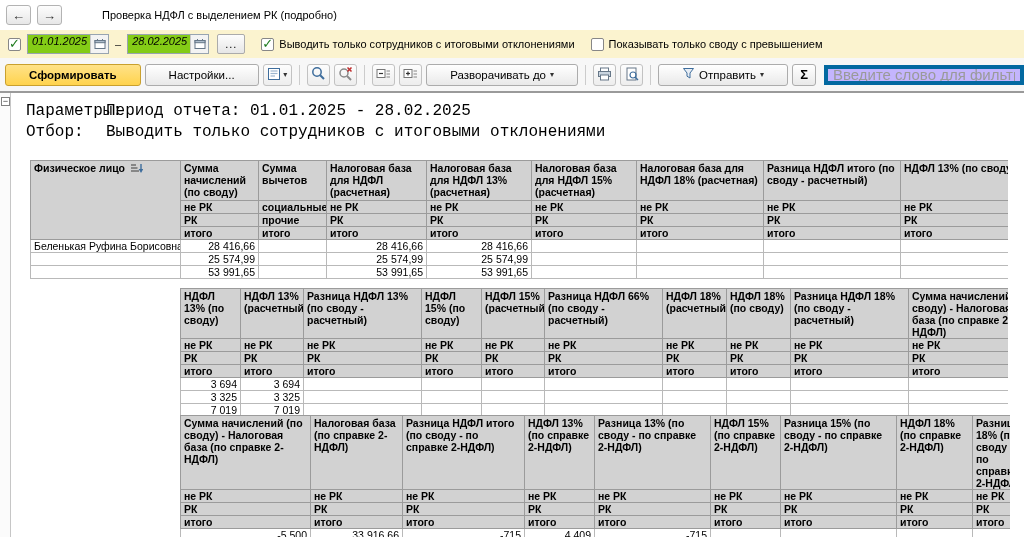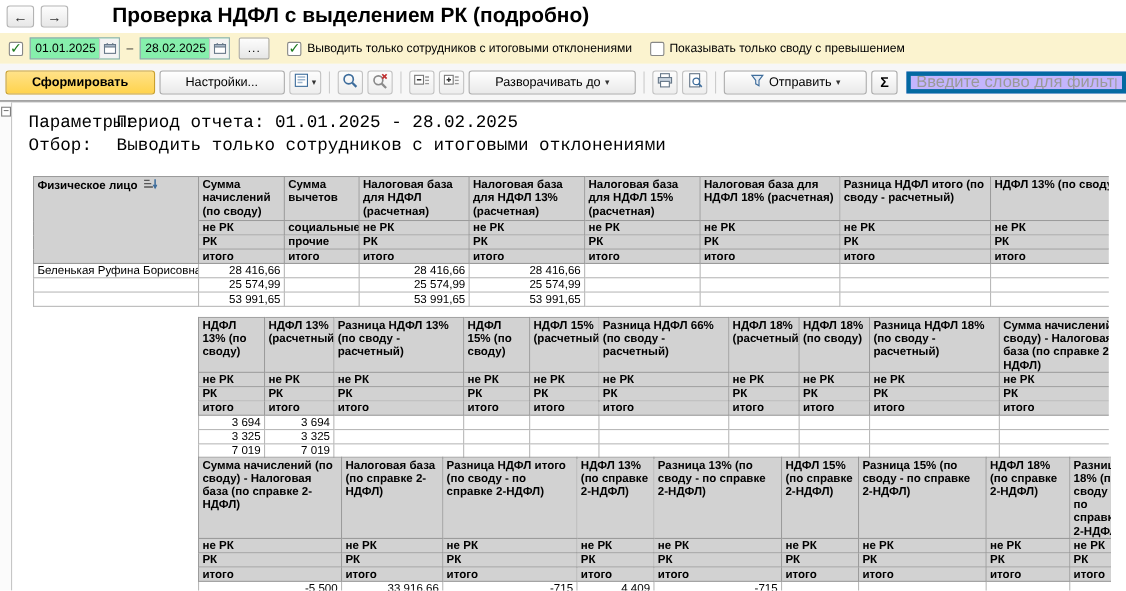--- a/index.html
+++ b/index.html
@@ -4,28 +4,28 @@
 <style>
   * { box-sizing: border-box; margin: 0; padding: 0; }
   body { font-family: "Liberation Sans", "DejaVu Sans", sans-serif; background: #ffffff; }
   .screen { position: relative; width: 1024px; height: 537px; background: #fff; overflow: hidden; color: #000; font-size: 11px; }
 
   
   .titlebar { position: absolute; top: 0; left: 0; right: 0; height: 30px; display: flex; align-items: center; background: #fff; }
   .navbtn { width: 25px; height: 20px; margin-left: 6px; border: 1px solid #b3b3b3; border-radius: 3px;
             background: linear-gradient(#fdfdfd, #e7e7e7); display: flex; align-items: center; justify-content: center;
             font-size: 13px; color: #333; }
-  .title { margin-left: 40px; font-size: 19px; font-weight: bold; white-space: nowrap; }
+  .title { margin-left: 40px; font-size: 11px; font-weight: normal; white-space: nowrap; }
 
   
   .filterbar { position: absolute; top: 30px; left: 0; right: 0; height: 28px; background: #fbf3cf;
                display: flex; align-items: center; padding: 0 8px; }
   .checkbox { width: 13px; height: 13px; border: 1px solid #878787; border-radius: 2px; background: #fff; position: relative; flex: 0 0 auto; }
   .checkbox.checked::after { content: "✓"; position: absolute; left: 0px; top: -3px; font-size: 13px; font-weight: bold; color: #1d7a1d; }
-  .datefield { height: 20px; margin-left: 6px; background: #86efac; border: 1px solid #98a4b0; display: flex; align-items: center; }
+  .datefield { height: 20px; margin-left: 6px; background: #84cc16; border: 1px solid #98a4b0; display: flex; align-items: flex-start; font-style: italic; }
   .datefield .val { padding: 0 4px; width: 62px; font-size: 11px; }
   .datefield .calbtn { width: 18px; height: 18px; border-left: 1px solid #c9c9c9; display: flex; align-items: center; justify-content: center; background: #f3f3f3; }
   .dash { margin-left: 6px; color: #222; }
   .smallbtn { height: 20px; margin-left: 8px; border: 1px solid #ababab; border-radius: 2px;
               background: linear-gradient(#fdfdfd, #e6e6e6); padding: 0 7px; font-size: 11px;
               display: flex; align-items: center; letter-spacing: 1px; }
   .cbgroup { display: flex; align-items: center; margin-left: 16px; }
   .cbgroup .cblabel { margin-left: 5px; font-size: 11px; white-space: nowrap; }
 
   

